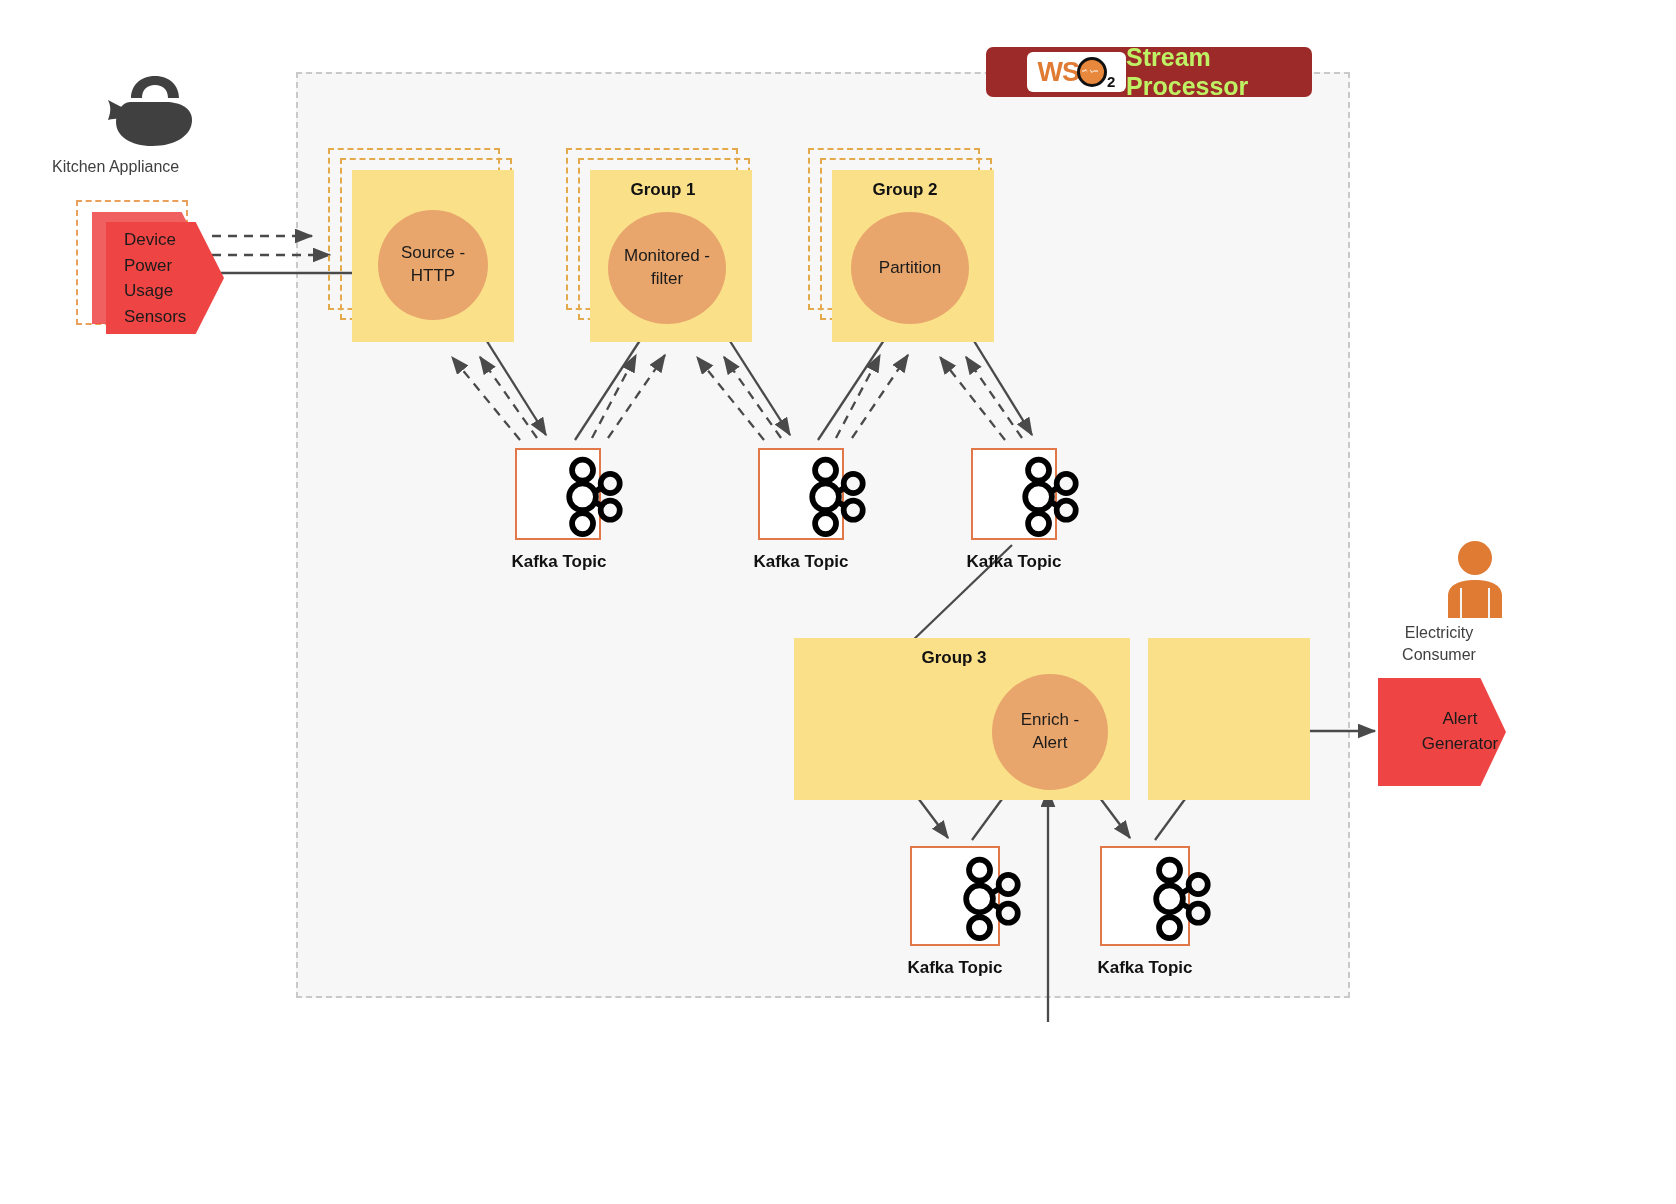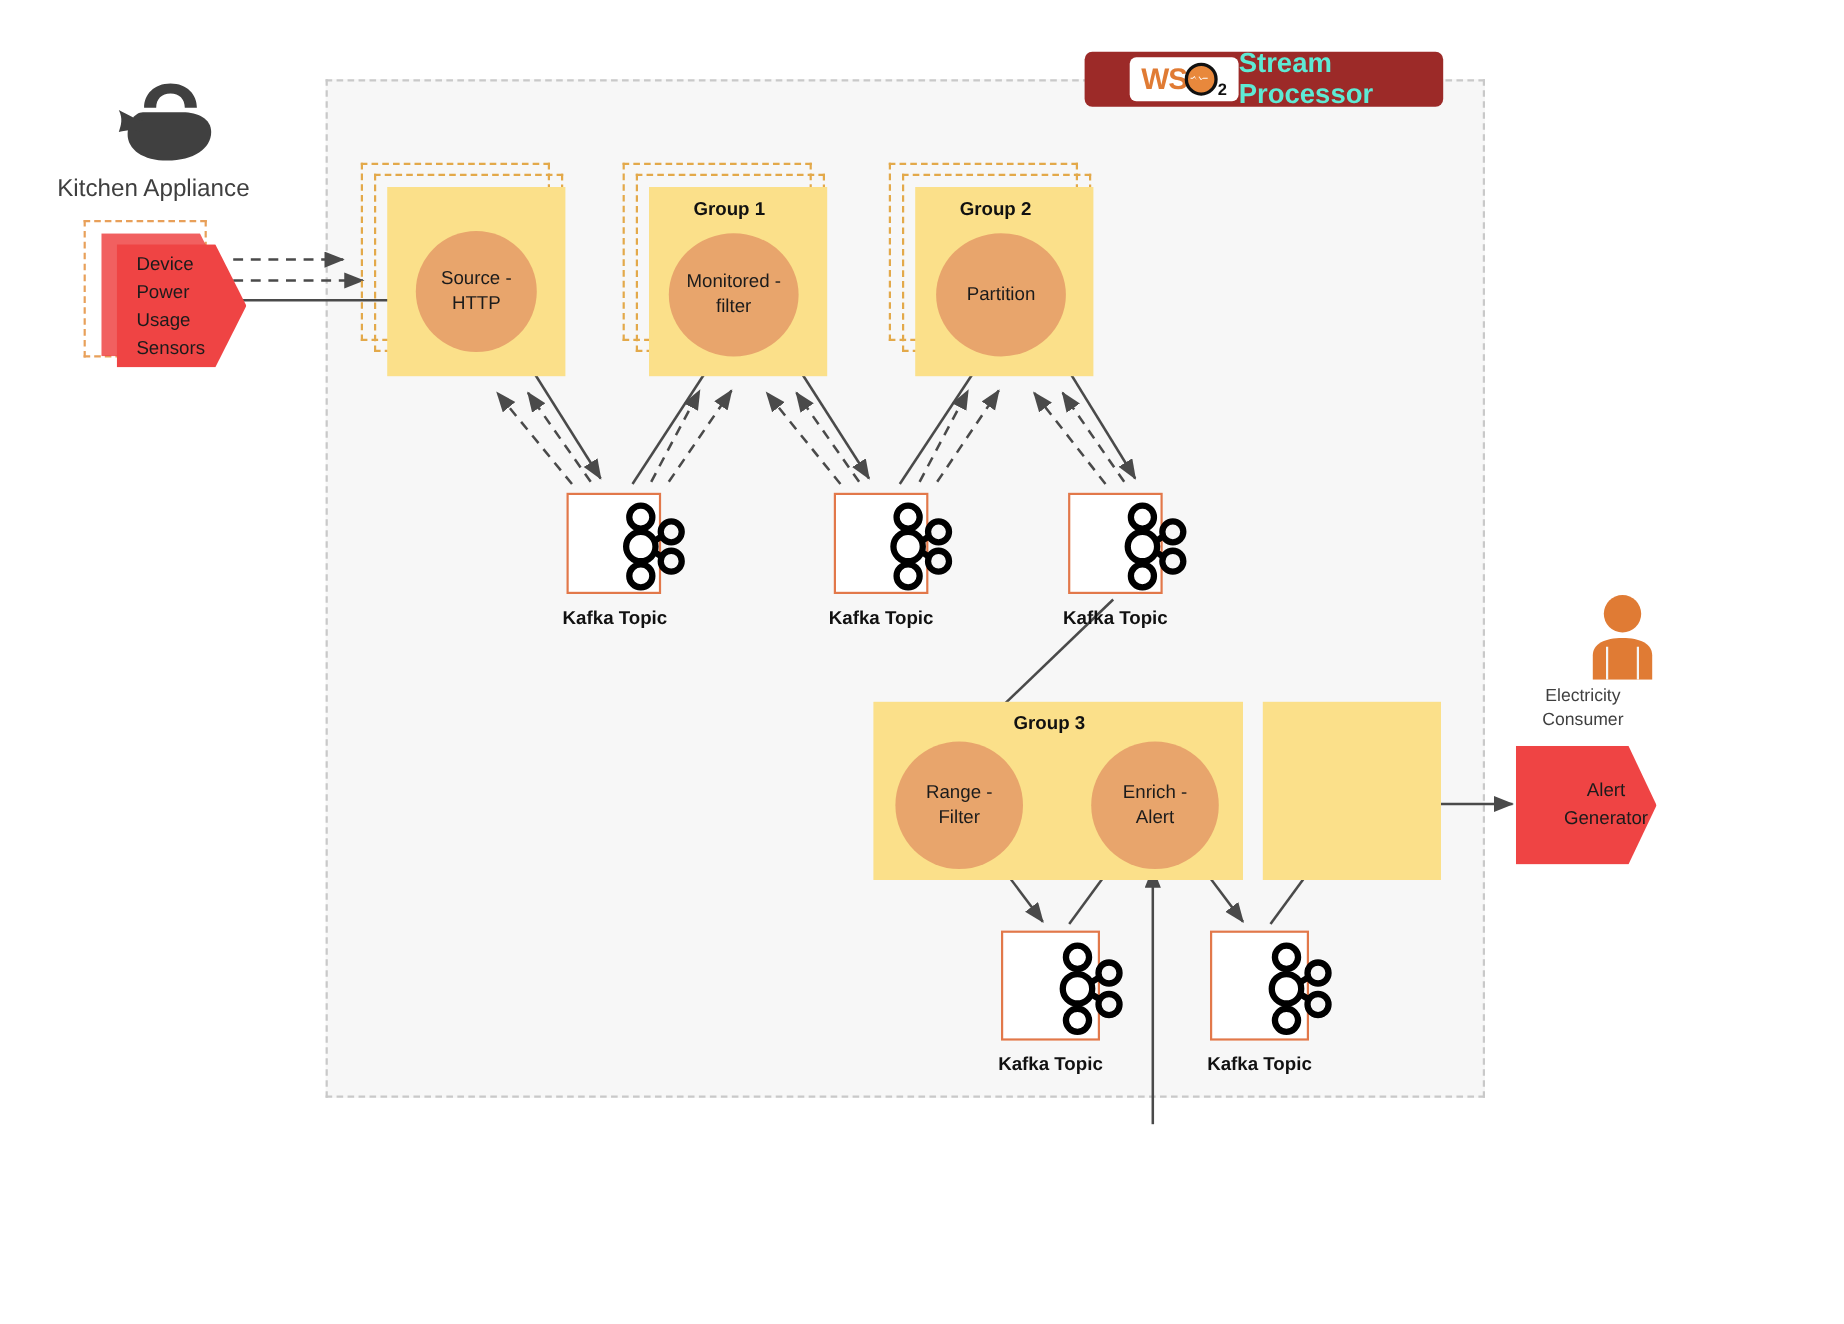--- a/index.html
+++ b/index.html
@@ -33,21 +33,21 @@
     display:inline-block;width:24px;height:24px;border-radius:50%;
     background:#e8883c;border:3px solid #111;position:relative;margin:0 0px 0 -2px;
   }
   .wso2-o::after{
     content:"";position:absolute;left:2px;top:9px;width:16px;height:4px;
     background:#fff;
     clip-path:polygon(0 40%,14% 40%,24% 0,36% 100%,50% 10%,62% 70%,74% 40%,100% 40%,100% 62%,70% 62%,60% 100%,48% 25%,36% 100%,24% 30%,14% 62%,0 62%);
   }
   .wso2-sub{font-size:15px;font-weight:bold;color:#111;align-self:flex-end;margin-bottom:2px;}
   .wso2-title{
-    color:#5eead4;font-size:25px;font-weight:bold;
+    color:#bef264;font-size:25px;font-weight:bold;
     font-family:"Liberation Sans",sans-serif;letter-spacing:0px;
   }
 
   
   .gbox{background:#fbe08a;}
   .gbox-label{
     position:absolute;left:0;right:16px;top:10px;text-align:center;
     font-size:17px;font-weight:bold;color:#111;
   }
   .ghost{border:2px dashed #e3a94a;background:transparent;}
@@ -67,21 +67,21 @@
   }
 
   
   .sensor-ghost{border:2px dashed #e8a05a;background:transparent;}
   .pent{background:#ef4444;}
   .pent-main{
     display:flex;align-items:center;justify-content:flex-start;
     font-size:17px;color:#1b1b1b;line-height:1.5;padding-left:18px;
   }
   .appliance-cap{
-    position:absolute;font-size:22px;color:#3f3f3f;white-space:nowrap;
+    position:absolute;font-size:16px;color:#3f3f3f;white-space:nowrap;
   }
 
   
   .consumer-cap{
     position:absolute;text-align:center;font-size:16px;color:#3f3f3f;line-height:1.4;
   }
   .alert-pent{
     display:flex;align-items:center;justify-content:center;text-align:center;
     font-size:17px;color:#1b1b1b;line-height:1.45;
   }
@@ -260,26 +260,20 @@
         <line x1="44" y1="44" x2="51" y2="39"></line>
           <line x1="44" y1="54" x2="51" y2="59"></line>
       </g>
     </svg>
   </div>
   <div class="kcap" style="left:959px;top:552px;width:110px;">Kafka Topic</div>
 
   <div class="abs gbox" style="left:794px;top:638px;width:336px;height:162px;">
     <div class="gbox-label">Group 3</div>
   </div>
-  <div class="node" style="left:814px;top:674px;width:116px;height:116px;">
-    <div>
-      <div>Range -</div>
-      <div>Filter</div>
-    </div>
-  </div>
   <div class="node" style="left:992px;top:674px;width:116px;height:116px;">
     <div>
       <div>Enrich -</div>
       <div>Alert</div>
     </div>
   </div>
 
   <div class="abs gbox" style="left:1148px;top:638px;width:162px;height:162px;">
     <div class="gbox-label"></div>
   </div>

